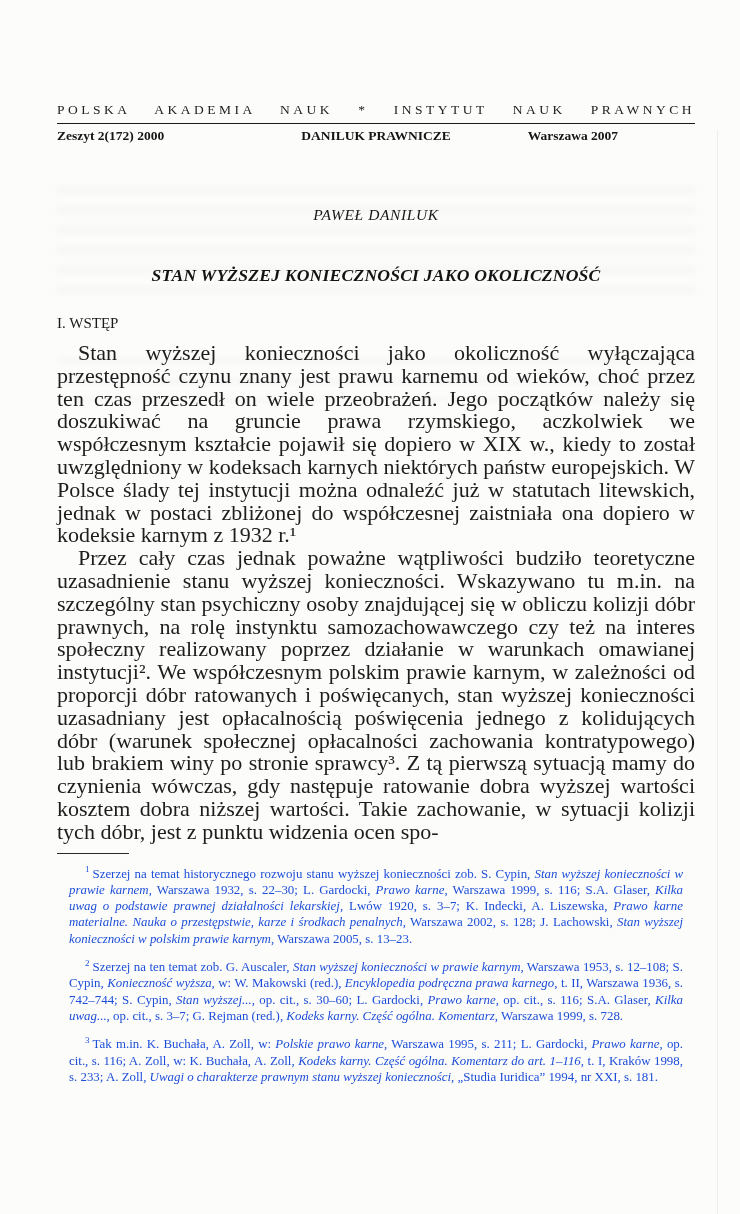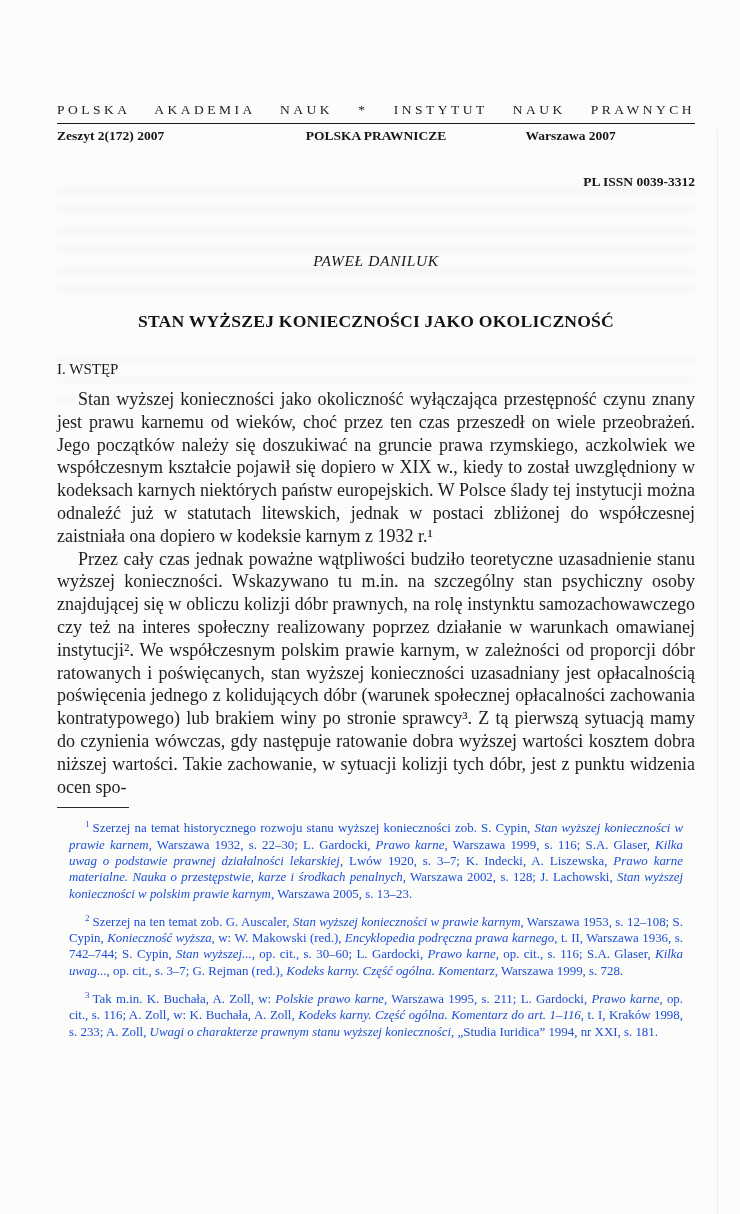--- a/index.html
+++ b/index.html
@@ -32,30 +32,30 @@
     font-weight:bold; font-size:13.5px; color:#161616;
   }
   .jrow .place { text-align:center; }
   .issn { margin-top:30px; text-align:right; font-weight:bold; font-size:13.5px; color:#161616; }
 
   
   .author { margin-top:62px; text-align:center; font-size:15.5px; letter-spacing:0.6px; color:#191919;font-style:italic; }
   .title {
     margin:40px 0 0; text-align:center;
     font-size:17.6px; line-height:23px; font-weight:bold;
-    letter-spacing:0.2px; color:#141414;
+    letter-spacing:0.2px; color:#141414;font-style:italic;
   }
   .title span { display:block; }
   .section { margin:28px 0 0; text-align:left; font-size:15px; font-weight:normal; color:#1a1a1a; }
 
   
   .body-text { margin-top:10px; }
   .body-text p {
     margin:0; text-align:justify; text-indent:21px;
-    font-size:18px; line-height:22.8px; color:#1d1d1d;
+    font-size:22px; line-height:22.8px; color:#1d1d1d;
   }
 
   
   .fn-sep { margin-top:9px; width:72px; border-top:1.6px solid #2a2a2a; }
   .footnotes { margin-top:5px; }
   .footnotes p {
     margin:12px; text-align:justify; text-indent:16px;
     font-size:12.9px; line-height:16.3px; color:#1d4ed8;
   }
   .footnotes sup.fn-marker { font-size:9px; line-height:0; margin-right:3px; }
@@ -80,25 +80,24 @@
 <div class="page" style="background: rgb(252, 252, 251); color: rgb(28, 28, 28);">
   <div class="ghost ghost-1"></div>
   <div class="ghost ghost-2"></div>
   <div class="page-edge"></div>
 
   <div class="content">
 
     <header>
       <div class="inst">POLSKA AKADEMIA NAUK * INSTYTUT NAUK PRAWNYCH</div>
       <div class="jrow">
-        <span class="issue">Zeszyt 2(172) 2007</span>
-        <span class="journal">POLSKA PRAWNICZE</span>
+        <span class="issue">Zeszyt 2(172) 2000</span>
+        <span class="journal">DANILUK PRAWNICZE</span>
         <span class="place">Warszawa 2007</span>
       </div>
-      <div class="issn">PL ISSN 0039-3312</div>
     </header>
 
     <div class="author">PAWEŁ DANILUK</div>
 
     <h1 class="title">
       <span>STAN WYŻSZEJ KONIECZNOŚCI JAKO OKOLICZNOŚĆ</span>
     </h1>
 
     <h2 class="section">I. WSTĘP</h2>
 

